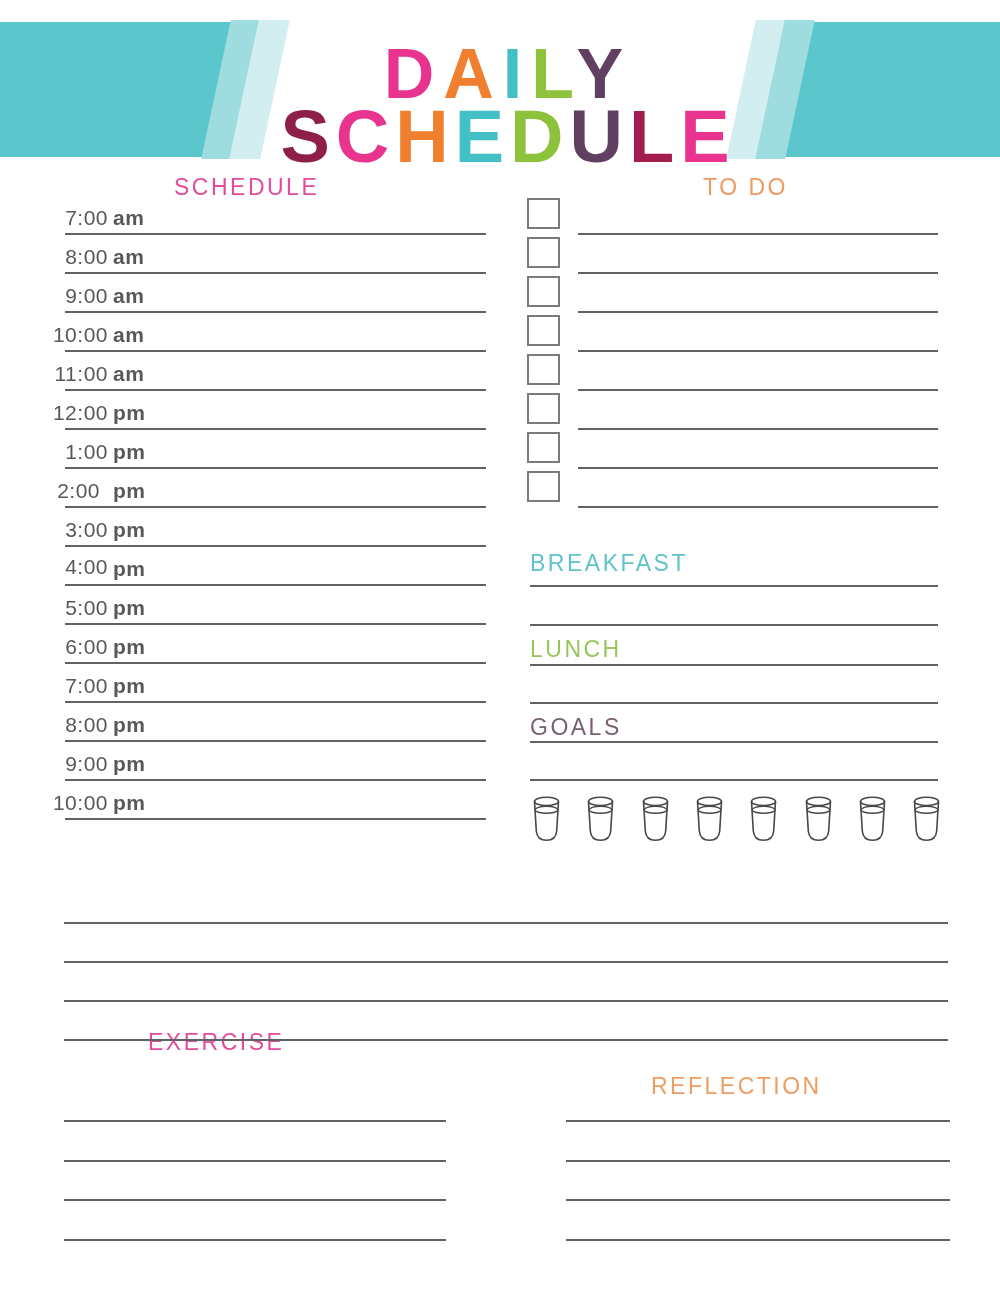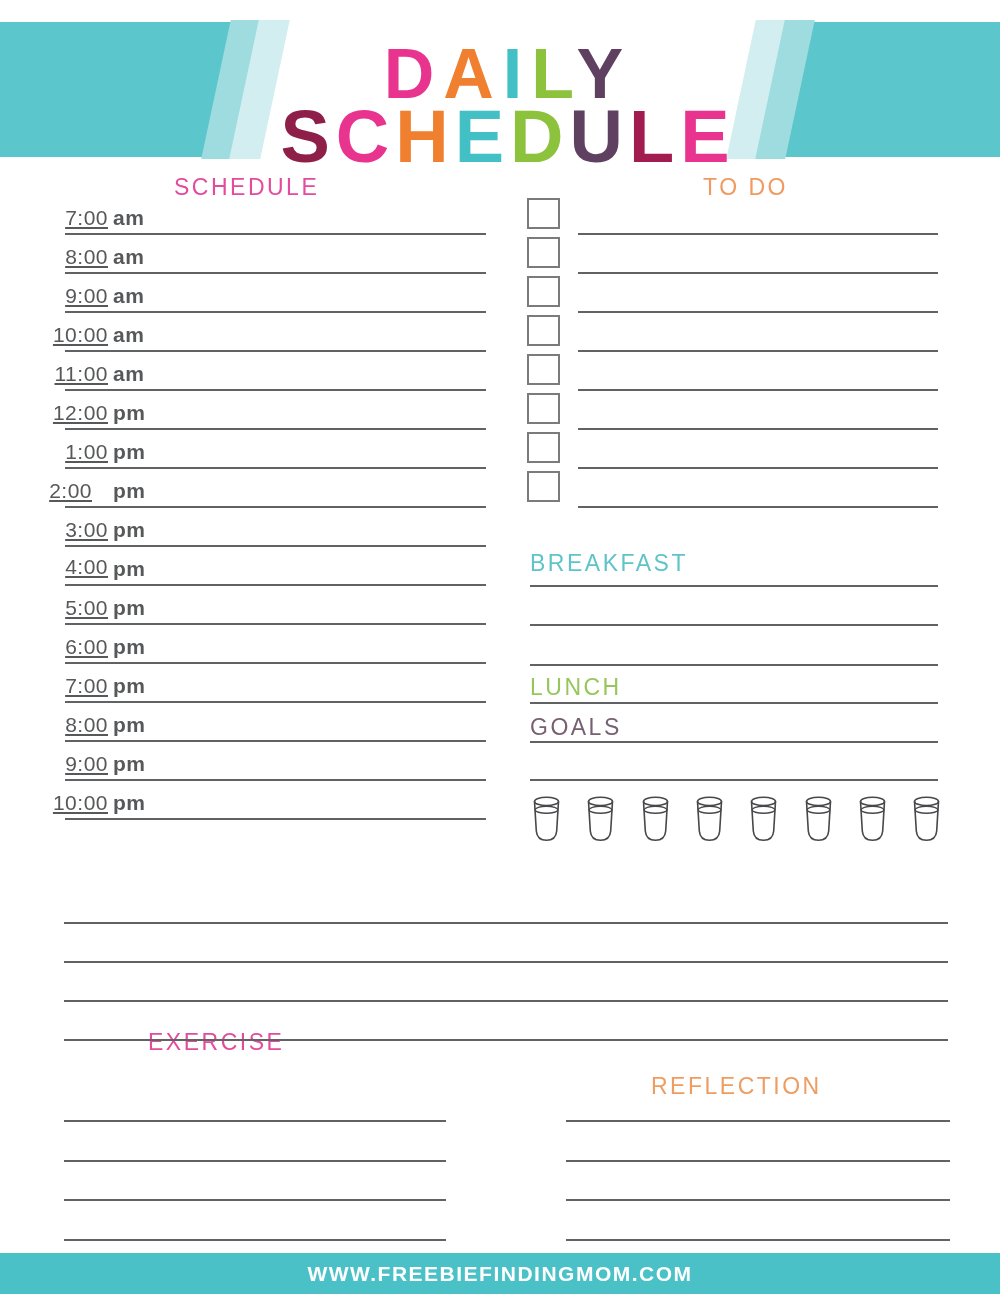--- a/index.html
+++ b/index.html
@@ -19,31 +19,31 @@
           font-weight:bold;line-height:66px;white-space:nowrap;}
   .t1{font-size:70px;letter-spacing:9px;height:66px;}
   .t2{font-size:74px;letter-spacing:6px;line-height:60px;}
 
   
   .sec{position:absolute;font-size:23px;letter-spacing:2.5px;white-space:nowrap;
        color:#888;font-weight:400;}
   #h-schedule{left:174px;top:174px;}
   #h-todo{left:703px;top:174px;}
   #h-breakfast{left:530px;top:550px;}
-  #h-lunch{left:530px;top:636px;margin-top:38px;}
+  #h-lunch{left:530px;top:636px;}
   #h-dinner{left:530px;top:714px;}
   #h-goals{left:0;width:1000px;top:867px;text-align:center;}
   #h-exercise{left:148px;top:1029px;}
   #h-reflection{left:651px;top:1073px;}
 
   
   .wline{position:absolute;height:0;border-top:2px solid #616264;}
   .cbox{position:absolute;width:29px;height:27px;border:2px solid #7a7b7d;background:#fff;}
   .thour{position:absolute;width:68px;text-align:right;font-size:21px;color:#57585a;
-         letter-spacing:0.5px;white-space:nowrap;text-decoration:underline;}
+         letter-spacing:0.5px;white-space:nowrap;}
   .tmer{position:absolute;font-size:21px;color:#57585a;letter-spacing:0.5px;font-weight:bold;}
   .cup{position:absolute;width:27px;height:46px;}
 
   
   .footer{position:absolute;left:0;top:1253px;width:1000px;height:41px;background:#49c1c7;
           color:#ffffff;text-align:center;font-weight:bold;font-size:21px;
           letter-spacing:1.5px;line-height:41px;}
 </style>
 </head>
 <body>
@@ -73,23 +73,20 @@
   <div class="wline" style="left:530px;top:664px;width:408px"></div>
   <div class="wline" style="left:530px;top:702px;width:408px"></div>
 
   <div class="sec" id="h-dinner" style="color: rgb(120, 96, 115);">GOALS</div>
   <div class="wline" style="left:530px;top:741px;width:408px"></div>
   <div class="wline" style="left:530px;top:779px;width:408px"></div>
 
   <div class="sec" id="h-exercise" style="color: rgb(228, 75, 157);">EXERCISE</div>
   <div class="sec" id="h-reflection" style="color: rgb(238, 157, 98);">REFLECTION</div>
 
-  <div class="footer">
-    <span>WWW.FREEBIEFINDINGMOM.COM</span>
-  </div>
 <div class="thour" style="left: 40px; top: 206px;">7:00</div>
     <div class="tmer" style="left: 113px; top: 206px;">am</div>
     <div class="wline" style="left: 65px; top: 233px; width: 421px;"></div>
     <div class="thour" style="left: 40px; top: 245px;">8:00</div>
     <div class="tmer" style="left: 113px; top: 245px;">am</div>
     <div class="wline" style="left: 65px; top: 272px; width: 421px;"></div>
     <div class="thour" style="left: 40px; top: 284px;">9:00</div>
     <div class="tmer" style="left: 113px; top: 284px;">am</div>
     <div class="wline" style="left: 65px; top: 311px; width: 421px;"></div>
     <div class="thour" style="left: 40px; top: 323px;">10:00</div>
@@ -97,21 +94,21 @@
     <div class="wline" style="left: 65px; top: 350px; width: 421px;"></div>
     <div class="thour" style="left: 40px; top: 362px;">11:00</div>
     <div class="tmer" style="left: 113px; top: 362px;">am</div>
     <div class="wline" style="left: 65px; top: 389px; width: 421px;"></div>
     <div class="thour" style="left: 40px; top: 401px;">12:00</div>
     <div class="tmer" style="left: 113px; top: 401px;">pm</div>
     <div class="wline" style="left: 65px; top: 428px; width: 421px;"></div>
     <div class="thour" style="left: 40px; top: 440px;">1:00</div>
     <div class="tmer" style="left: 113px; top: 440px;">pm</div>
     <div class="wline" style="left: 65px; top: 467px; width: 421px;"></div>
-    <div class="thour" style="left: 24px; top: 479px;">2:00</div>
+    <div class="thour" style="left: 32px; top: 479px;">2:00</div>
     <div class="tmer" style="left: 113px; top: 479px;">pm</div>
     <div class="wline" style="left: 65px; top: 506px; width: 421px;"></div>
     <div class="thour" style="left: 40px; top: 518px;">3:00</div>
     <div class="tmer" style="left: 113px; top: 518px;">pm</div>
     <div class="wline" style="left: 65px; top: 545px; width: 421px;"></div>
     <div class="thour" style="left: 40px; top: 555px;">4:00</div>
     <div class="tmer" style="left: 113px; top: 557px;">pm</div>
     <div class="wline" style="left: 65px; top: 584px; width: 421px;"></div>
     <div class="thour" style="left: 40px; top: 596px;">5:00</div>
     <div class="tmer" style="left: 113px; top: 596px;">pm</div>

